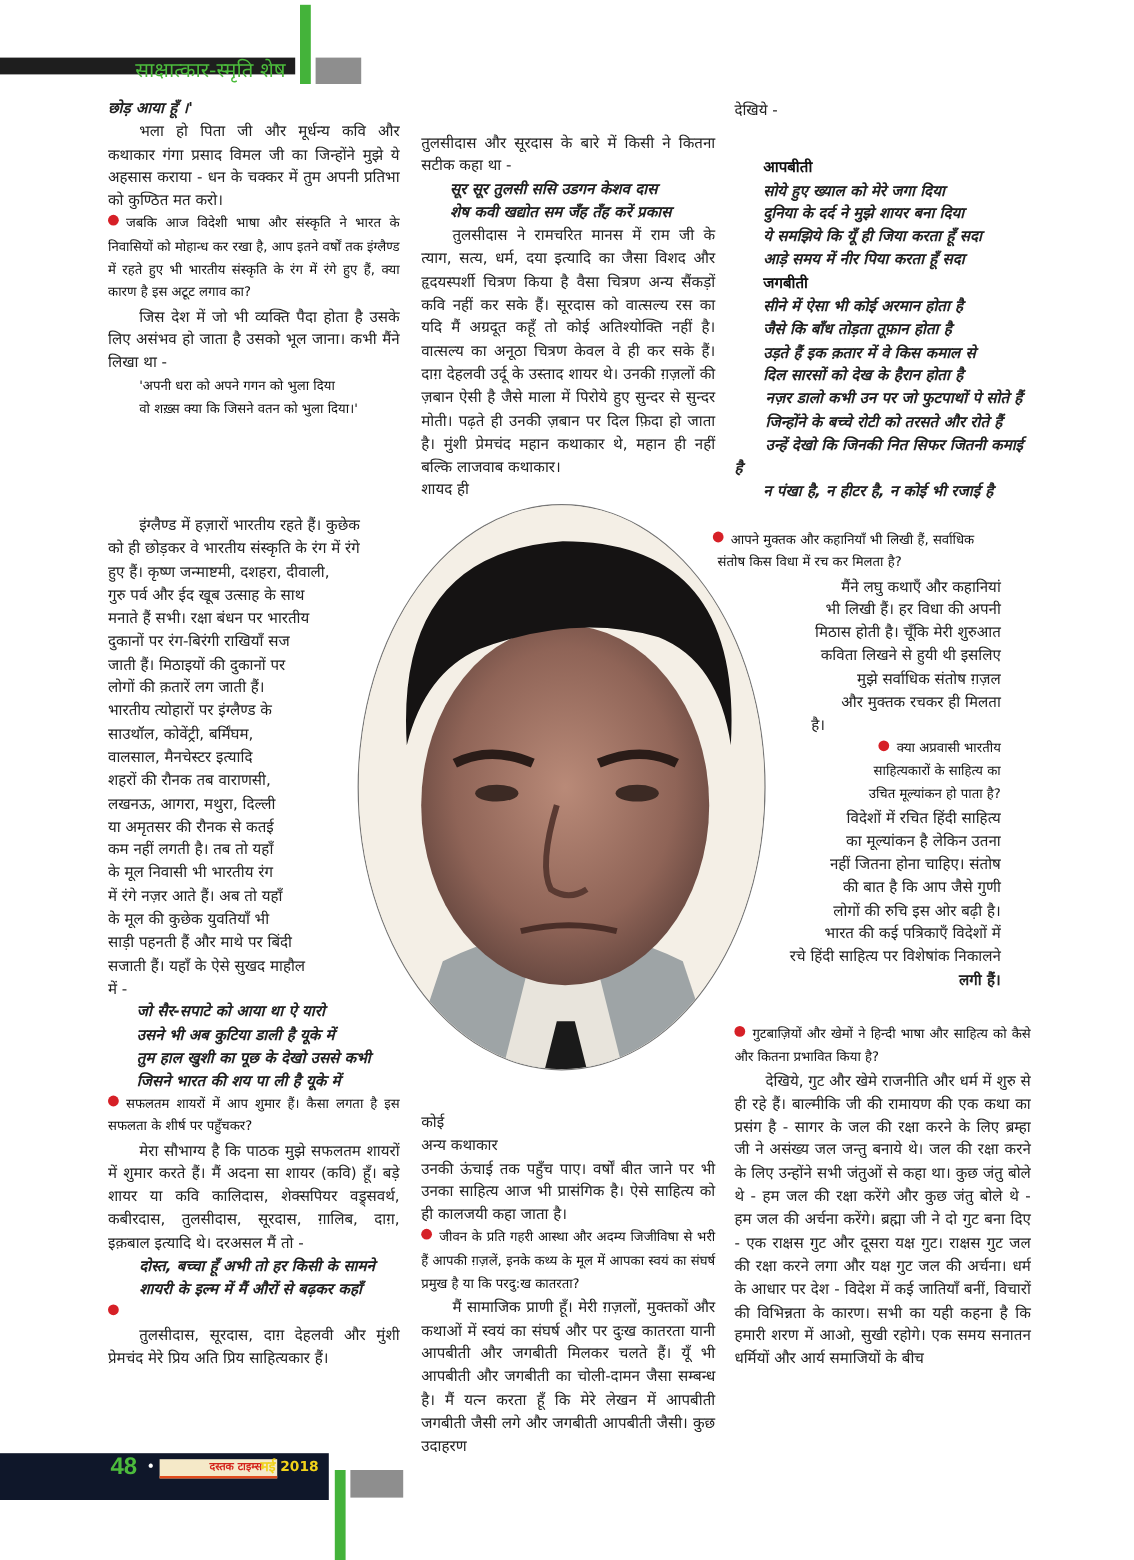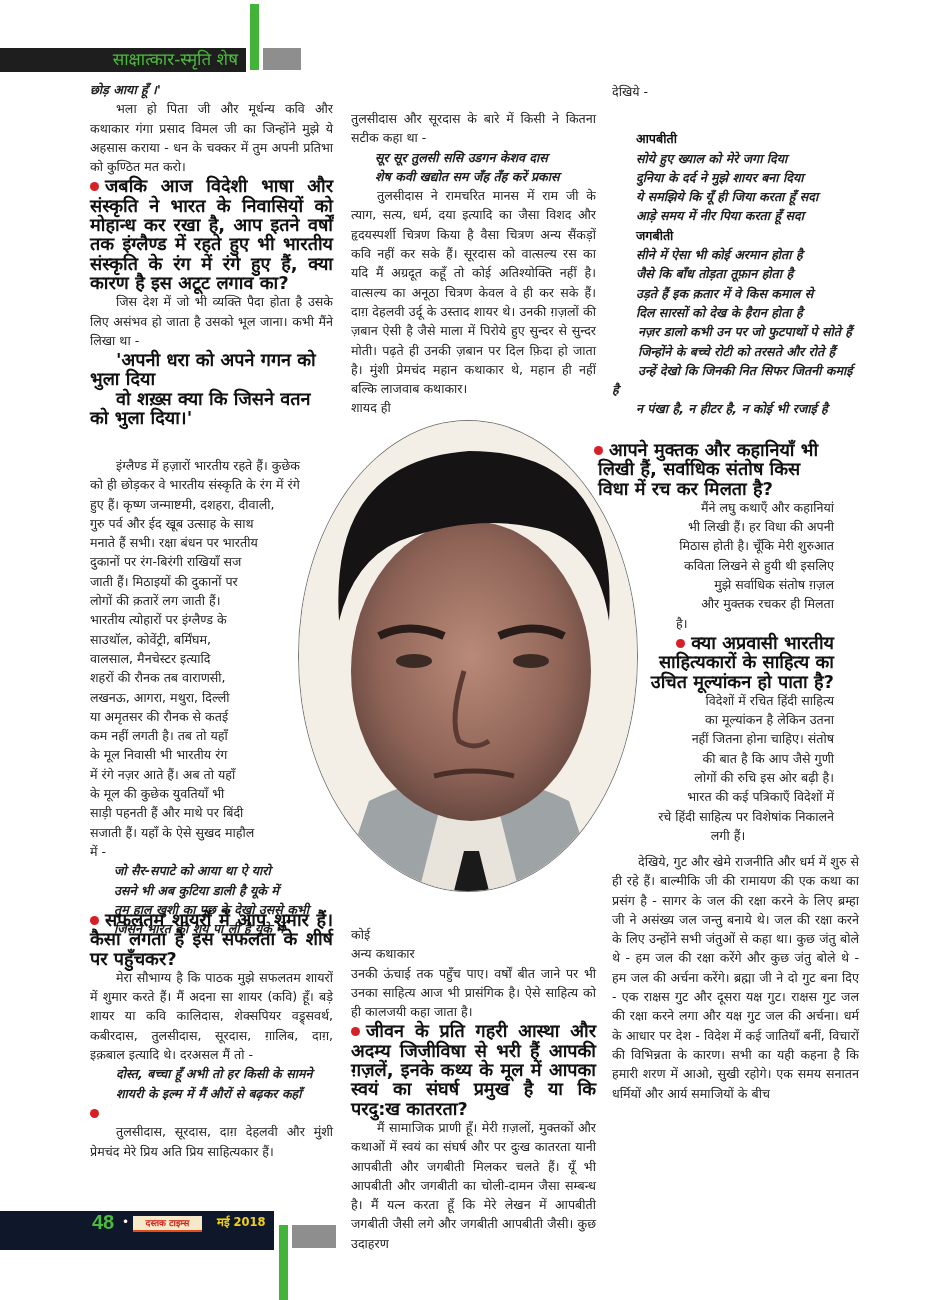--- a/index.html
+++ b/index.html
@@ -1,43 +1,43 @@
 <!DOCTYPE html>
 <html><head>
 <meta charset="utf-8">
 <style>
   html,body{margin:0;padding:0;background:#fff;}
   body{width:945px;height:1300px;position:relative;overflow:hidden;
        font-family:"DejaVu Sans",sans-serif;color:#222;}
-  .hdr-bar{position:absolute;left:0;top:48px;width:246px;height:24px;background:#1e1e1e;}
+  .hdr-bar{position:absolute;left:0;top:48px;width:246px;height:14px;background:#1e1e1e;}
   .hdr-title{position:absolute;right:8px;top:0;font-size:17px;line-height:22px;color:#4cbb3c;font-family:"DejaVu Sans",sans-serif;}
   .hdr-green{position:absolute;left:250px;top:4px;width:9px;height:66px;background:#44b33a;}
   .hdr-grey{position:absolute;left:263px;top:48px;width:38px;height:22px;background:#8e8e8e;}
 
   .col{position:absolute;font-size:12.6px;line-height:19.3px;}
   .col p{margin:0;}
   .col1{left:90px;top:80px;width:243px;}
   .col2{left:351px;top:82px;width:245px;margin-top:27px;}
   .col3{left:612px;top:82px;width:247px;}
   .ind{text-indent:26px;}
-  .q{font-weight:bold;font-size:18px;color:#111;}
+  .q{font-weight:normal;font-size:11px;color:#111;}
   .dot{display:inline-block;width:9px;height:9px;border-radius:50%;background:#d62027;margin-right:6px;vertical-align:1px;}
   .poem{font-style:italic;font-weight:bold;color:#222;}
   .pi{padding-left:24px;}
   .just{text-align:justify;}
 
   .photo{position:absolute;left:298px;top:420px;width:338px;height:470px;border-radius:50%;
          overflow:hidden;border:1px solid #777;background:#f4efe6;}
 
-  .wrapcol1{position:absolute;left:90px;top:428px;width:243px;margin-top:28px;}
+  .wrapcol1{position:absolute;left:90px;top:428px;width:243px;}
 
   .ftr-bar{position:absolute;left:0;top:1211px;width:274px;height:39px;background:#0f172a;}
   .ftr-page{position:absolute;left:92px;top:0;font-size:20px;font-weight:bold;line-height:23px;color:#4cbb3c;font-family:"Liberation Sans",sans-serif;}
   .ftr-sep{position:absolute;left:122px;top:0;line-height:23px;color:#fff;font-size:12px;}
-  .ftr-logo{position:absolute;left:133px;top:5px;width:69px;height:14px;background:#f5e9c8;border-bottom:2px solid #e24c1d;}
+  .ftr-logo{position:absolute;left:133px;top:5px;width:69px;height:14px;background:#f5e9c8;border-bottom:2px solid #e24c1d;padding-left:29px;}
   .ftr-logo span{display:block;font-size:9px;line-height:14px;color:#d4241c;text-align:center;font-weight:bold;}
   .ftr-date{position:absolute;left:217px;top:0;line-height:23px;color:#f1d21a;font-weight:bold;font-size:11.5px;}
   .ftr-green{position:absolute;left:279px;top:1225px;width:9px;height:75px;background:#44b33a;}
   .ftr-grey{position:absolute;left:292px;top:1225px;width:44px;height:23px;background:#8e8e8e;}
 </style>
 </head>
 <body>
 
 <div class="hdr-bar">
   <span class="hdr-title">साक्षात्कार-स्मृति शेष</span>
@@ -162,25 +162,26 @@
     <p class="q"><span class="dot"></span><span>क्या अप्रवासी भारतीय</span></p>
     <p class="q">साहित्यकारों के साहित्य का</p>
     <p class="q">उचित मूल्यांकन हो पाता है?</p>
     <p>विदेशों में रचित हिंदी साहित्य</p>
     <p>का मूल्यांकन है लेकिन उतना</p>
     <p>नहीं जितना होना चाहिए। संतोष</p>
     <p>की बात है कि आप जैसे गुणी</p>
     <p>लोगों की रुचि इस ओर बढ़ी है।</p>
     <p>भारत की कई पत्रिकाएँ विदेशों में</p>
     <p>रचे हिंदी साहित्य पर विशेषांक निकालने</p>
-    <p style="padding-left:28px;text-align:center;">लगी हैं।</p>
+    <p style="padding-left:28px;text-align:right;font-weight:bold;">लगी हैं।</p>
   </div>
 </div>
 
 <div class="col col3" style="top:852px;">
+  <p class="q just"><span class="dot"></span><span>गुटबाज़ियों और खेमों ने हिन्दी भाषा और साहित्य को कैसे और कितना प्रभावित किया है?</span></p>
   <p class="ind just">देखिये, गुट और खेमे राजनीति और धर्म में शुरु से ही रहे हैं। बाल्मीकि जी की रामायण की एक कथा का प्रसंग है - सागर के जल की रक्षा करने के लिए ब्रम्हा जी ने असंख्य जल जन्तु बनाये थे। जल की रक्षा करने के लिए उन्होंने सभी जंतुओं से कहा था। कुछ जंतु बोले थे - हम जल की रक्षा करेंगे और कुछ जंतु बोले थे - हम जल की अर्चना करेंगे। ब्रह्मा जी ने दो गुट बना दिए - एक राक्षस गुट और दूसरा यक्ष गुट। राक्षस गुट जल की रक्षा करने लगा और यक्ष गुट जल की अर्चना। धर्म के आधार पर देश - विदेश में कई जातियाँ बनीं, विचारों की विभिन्नता के कारण। सभी का यही कहना है कि हमारी शरण में आओ, सुखी रहोगे। एक समय सनातन धर्मियों और आर्य समाजियों के बीच</p>
 </div>
 
 <div class="ftr-bar">
   <span class="ftr-page">48</span>
   <span class="ftr-sep">•</span>
   <div class="ftr-logo">
       <span>दस्तक टाइम्स</span>
     </div>
   <span class="ftr-date">मई 2018</span>

